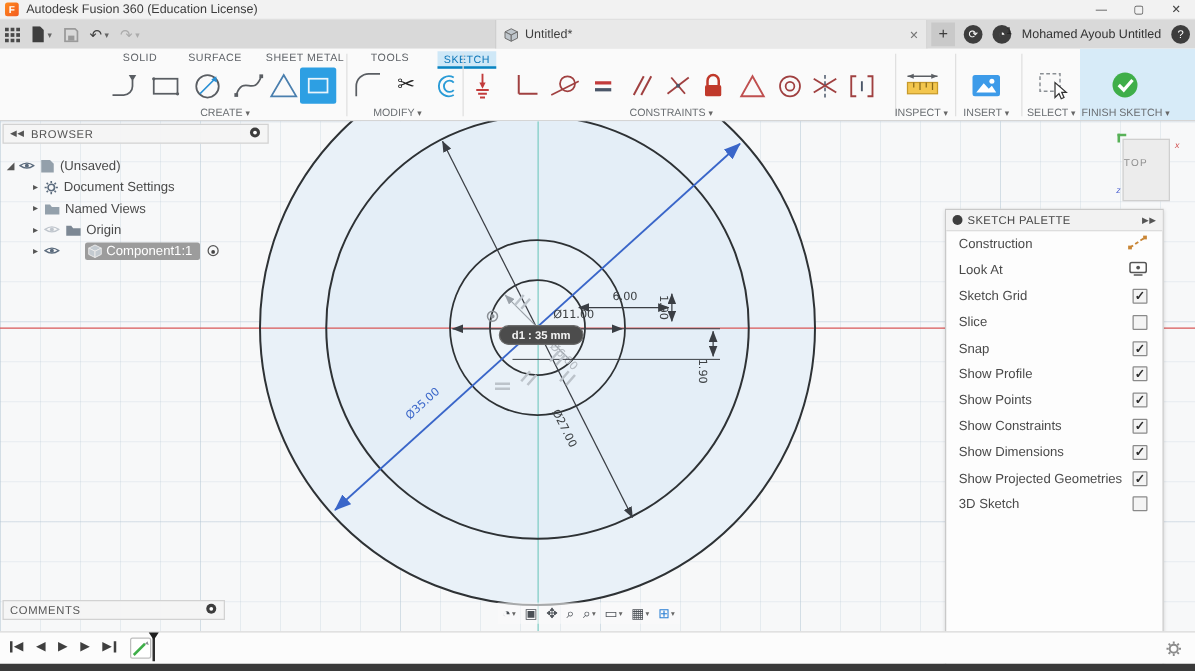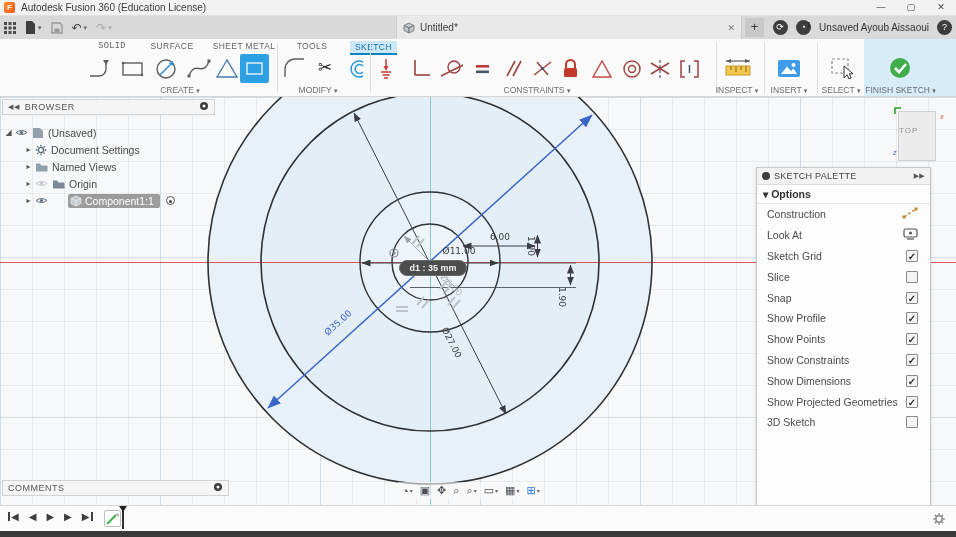--- a/index.html
+++ b/index.html
@@ -56,21 +56,21 @@
   .panel-header { height:16px; background:rgba(244,244,244,0.95); border:1px solid #d2d2d2; display:flex; align-items:center; padding:0 5px; font-size:9px; letter-spacing:0.5px; color:#555; }
   .browser-panel { position:absolute; left:2px; top:2px; width:213px; }
   .tree { margin-top:9px; }
   .trow { display:flex; align-items:center; height:17px; font-size:10.5px; color:#4a4a4a; }
   .tw { width:13px; text-align:center; color:#555; font-size:8px; }
   .chip { display:flex; align-items:center; background:#9c9c9c; border-radius:2px; color:#fff; padding:1px 6px 1px 2px; gap:3px; }
   .tlabel { margin-left:4px; }
   .radio { width:9px; height:9px; border:1px solid #555; border-radius:50%; margin-left:6px; position:relative; }
   .radio::after { content:""; position:absolute; left:2.5px; top:2.5px; width:3px; height:3px; background:#444; border-radius:50%; }
 
-  .comments-panel { position:absolute; left:2px; top:383px; width:227px; }
+  .comments-panel { position:absolute; left:2px; top:383px; width:178px; }
 
   .palette { position:absolute; left:756px; top:70px; width:175px; height:398px; background:#fdfdfd; border:1px solid #c9c9c9; box-shadow:0 1px 3px rgba(0,0,0,0.15); }
   .pal-header { height:17px; background:#f2f2f2; border-bottom:1px solid #ddd; display:flex; align-items:center; padding:0 5px; font-size:9px; letter-spacing:0.3px; color:#444; gap:4px; }
   .pal-dot { width:8px; height:8px; border-radius:50%; background:#3d3d3d; }
   .pal-arrows { margin-left:auto; font-size:7px; color:#555; }
   .pal-section { height:19px; line-height:19px; padding-left:6px; font-size:10.5px; font-weight:bold; color:#333; border-bottom:1px solid #e8e8e8; }
   .pal-row { height:20.8px; display:flex; align-items:center; padding:0 12px 0 10px; font-size:10.5px; color:#4a4a4a; }
   .pal-ctrl { margin-left:auto; }
   .cbox { width:12px; height:12px; border:1px solid #8a8a8a; background:#f4f4f4; border-radius:1px; font-size:10px; line-height:11px; text-align:center; color:#2d2d2d; font-weight:bold; }
   .cbox.checked::after { content:"✓"; }
@@ -158,30 +158,30 @@
     <span class="close">✕</span>
   </div>
   <div class="newtab">+</div>
 
   <div class="right-icons">
     <span class="circ-ic">⟳</span>
     <span style="display:flex;align-items:flex-start;">
       <span class="circ-ic">◔</span>
       <span class="notif-badge">1</span>
     </span>
-    <span class="user-name">Unsaved Ayoub Aissaoui</span>
+    <span class="user-name">Mohamed Ayoub Untitled</span>
     <span class="circ-ic">?</span>
   </div>
 </div>
 
 <div class="ribbon">
   <div class="finish-zone"></div>
 
 
-  <span class="rtab" style="left:88px;width:48px;font-family:Liberation Mono, monospace;">SOLID</span>
+  <span class="rtab" style="left:88px;width:48px;">SOLID</span>
   <span class="rtab" style="left:146px;width:52px;">SURFACE</span>
   <span class="rtab" style="left:206px;width:76px;">SHEET METAL</span>
   <span class="rtab" style="left:290px;width:44px;">TOOLS</span>
   <span class="rtab active" style="left:350px;width:47px;">SKETCH</span>
 
   <div class="ric" style="left:86px">
     <svg width="28" height="28">
         <path d="M4,21 h9 a7,7 0 0 0 7,-7 v-5" fill="none" stroke="#5a5e63" stroke-width="1.4"></path>
         <polygon points="20,10 17,5 23,5" fill="#5a5e63" transform="rotate(0 20 7)"></polygon>
       </svg>
@@ -517,21 +517,20 @@
     </div>
   </div>
 
   
   <div class="palette">
     <div class="pal-header">
       <span class="pal-dot"></span>
       <span>SKETCH PALETTE</span>
       <span class="pal-arrows">▶▶</span>
     </div>
-    <div class="pal-section">▾ <span>Options</span></div>
 
     <div class="pal-row">
       <span>Construction</span>
       <span class="pal-ctrl">
         <svg width="16" height="12">
             <line x1="2" y1="10" x2="14" y2="2" stroke="#c98636" stroke-width="1.5" stroke-dasharray="3,2"></line>
             <rect x="0.5" y="8.5" width="3" height="3" fill="#c98636"></rect>
             <rect x="12.5" y="0.5" width="3" height="3" fill="#c98636"></rect>
           </svg>
       </span>

